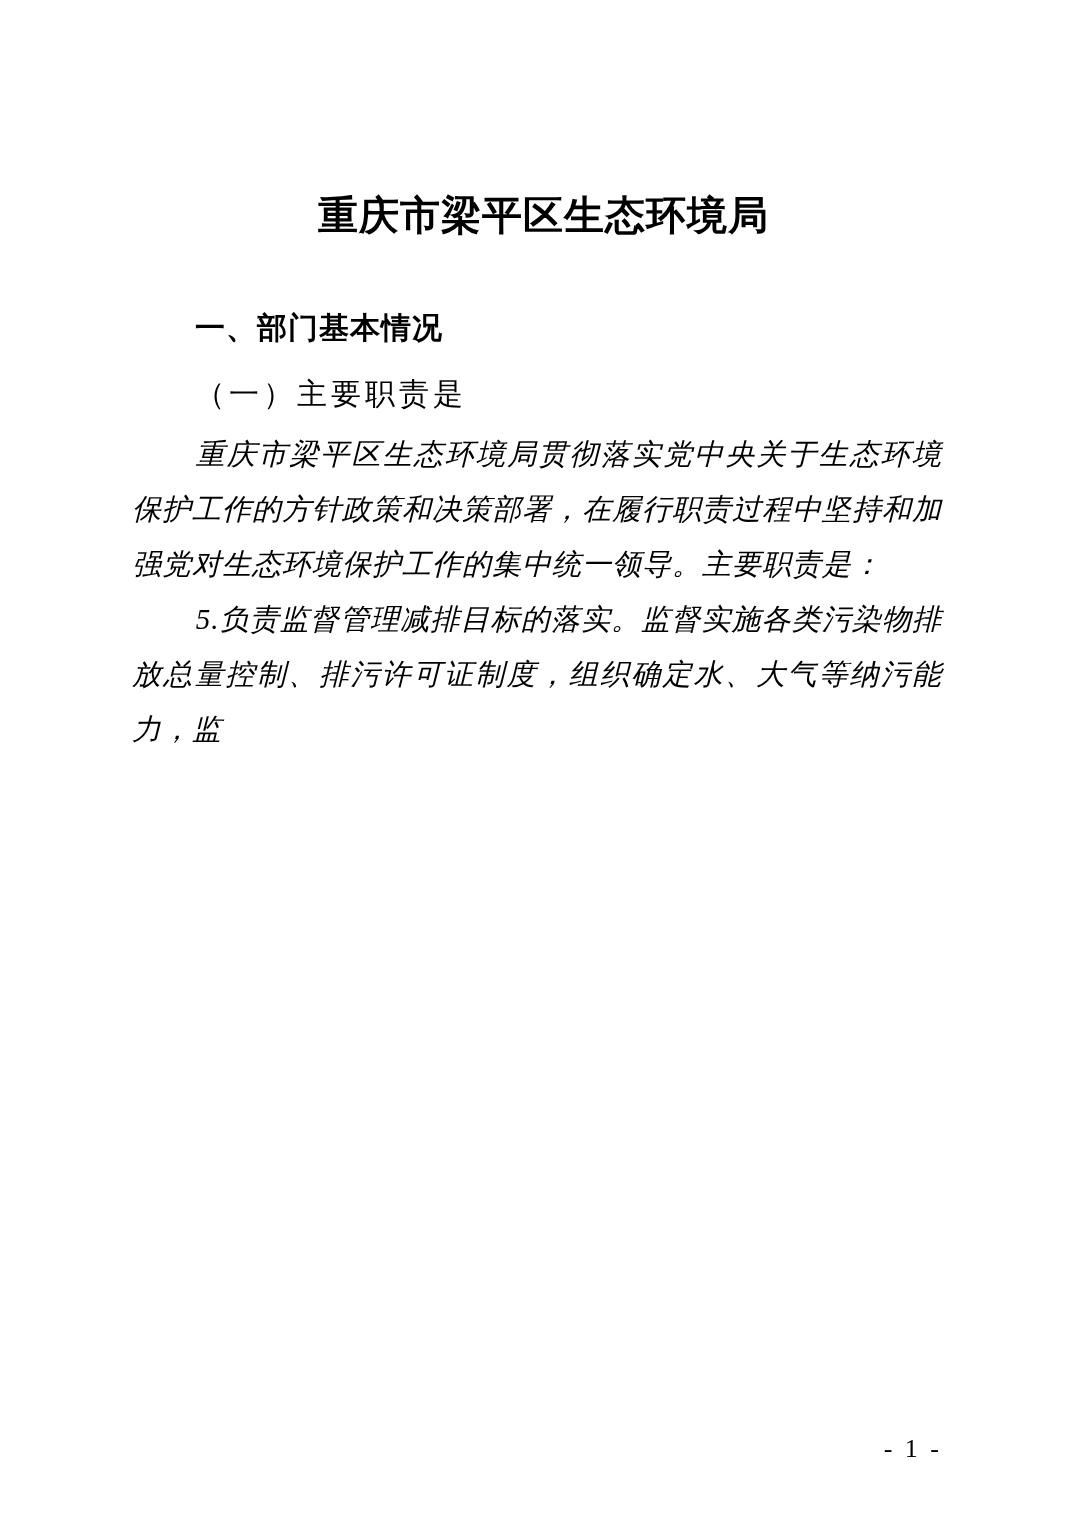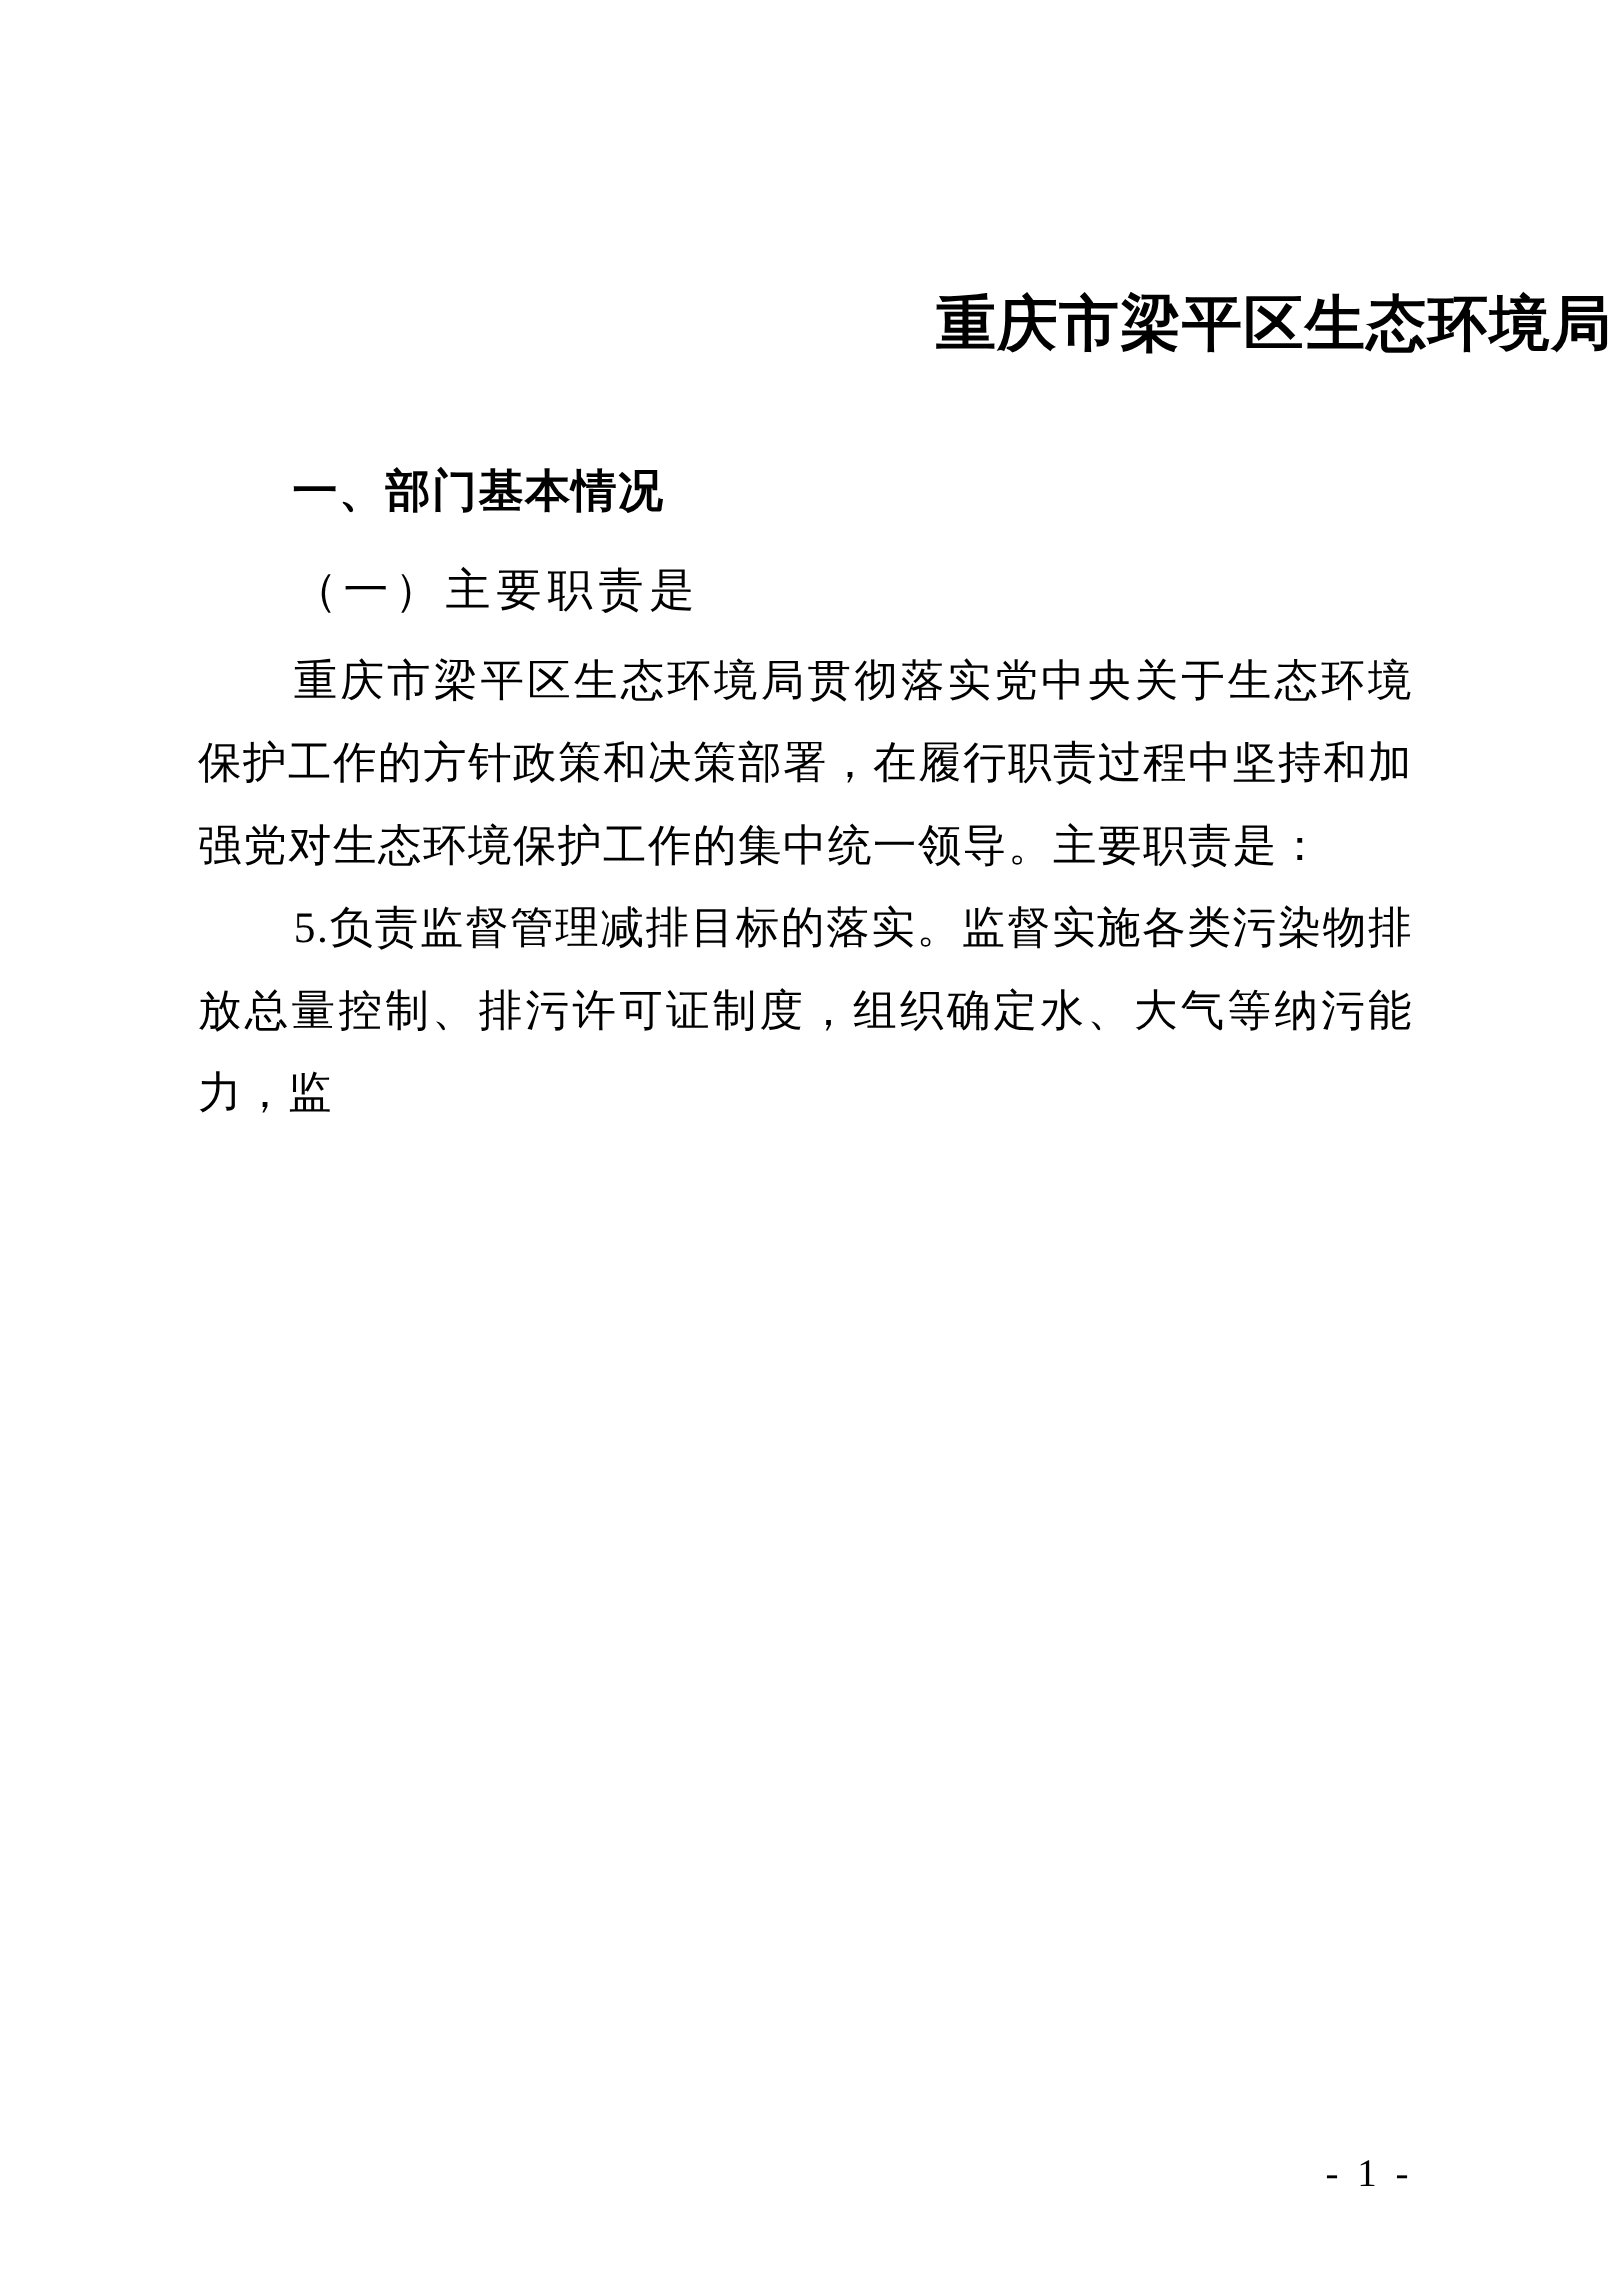--- a/index.html
+++ b/index.html
@@ -11,21 +11,21 @@
     position: relative;
     width: 1075px;
     height: 1520px;
     background: #ffffff;
     color: #000000;
     overflow: hidden;
     font-family: "Liberation Serif", "DejaVu Serif", serif;
   }
   .doc-title {
     margin: 186px 0 0 12px;
-    text-align: right;
+    text-align: center;
     font-family: "Liberation Serif", "DejaVu Serif", serif;
     font-weight: bold;
     font-size: 40px;
     line-height: 59px;
     letter-spacing: 1px;
   }
   .title-line {
     display: block;
   }
   .content {
@@ -52,20 +52,21 @@
   .body-block {
     margin-top: 12px;
   }
   .body-para {
     margin: 0;
     font-size: 29px;
     line-height: 55px;
     text-align: justify;
     text-indent: 2.2em;
     letter-spacing: 1px;
+    font-style: italic;
   }
   .page-number {
     position: absolute;
     right: 133px;
     bottom: 56px;
     font-size: 26px;
     letter-spacing: 3px;
     font-family: "Liberation Serif", "DejaVu Serif", serif;
   }
 </style>

